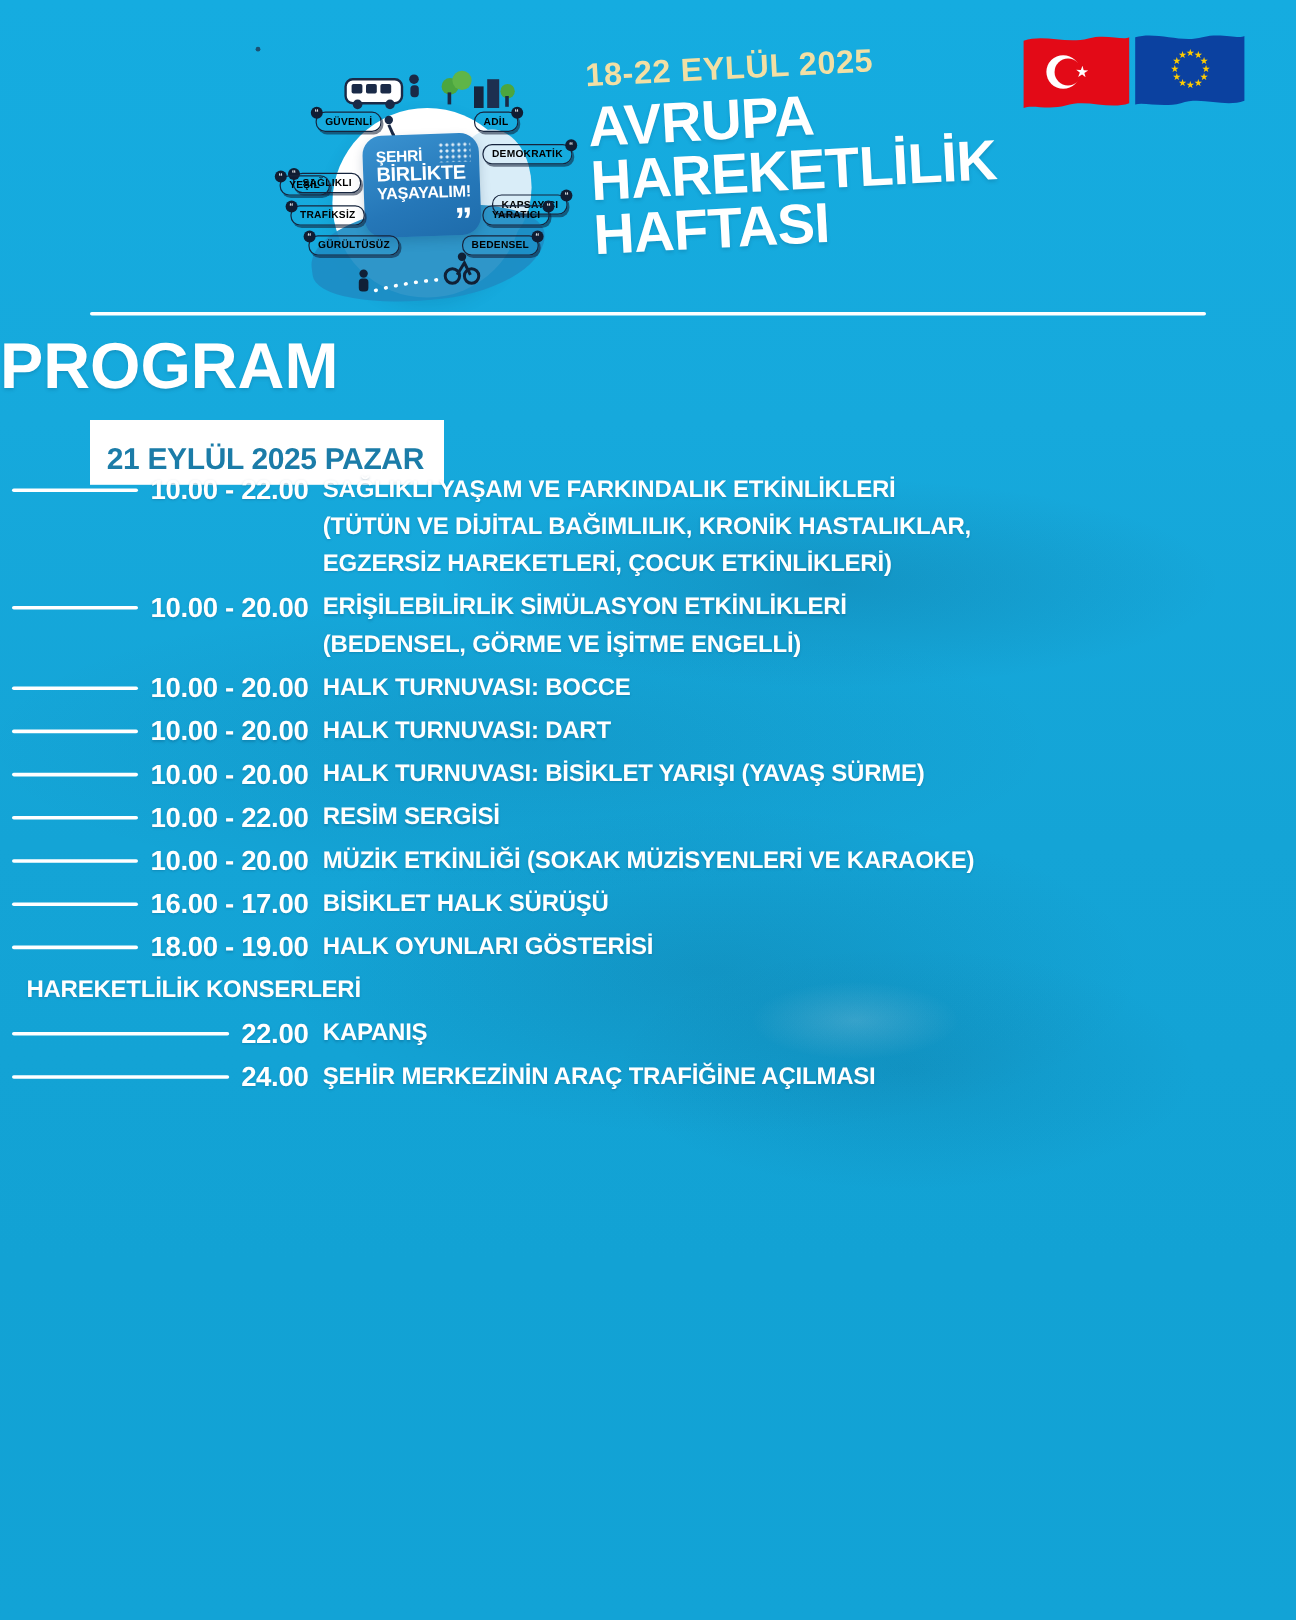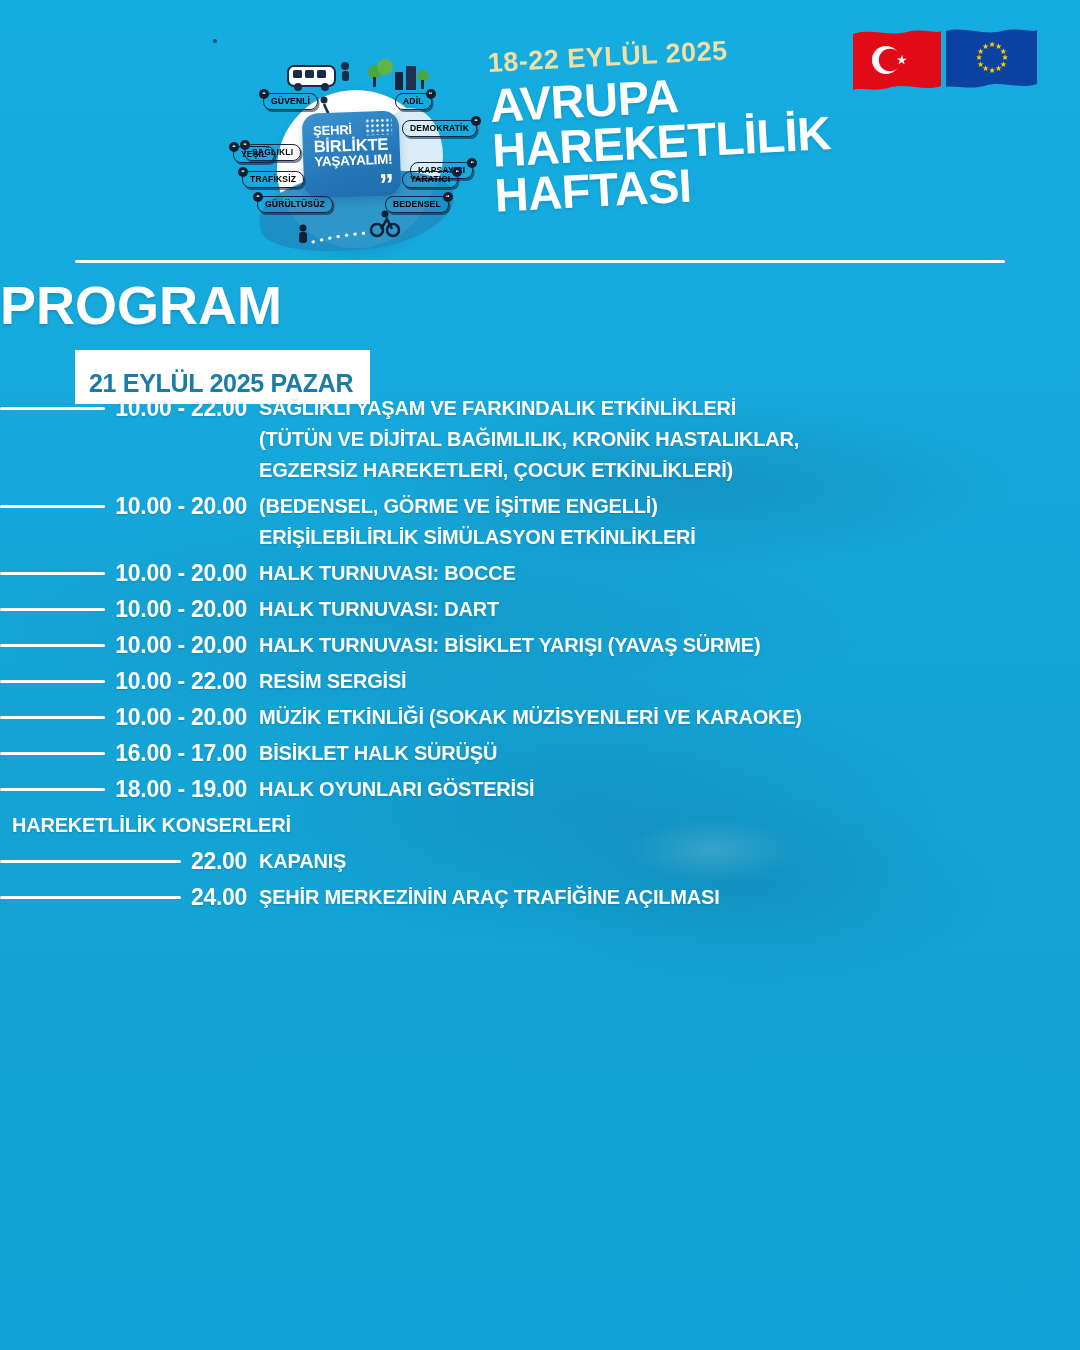--- a/index.html
+++ b/index.html
@@ -62,21 +62,21 @@
   .flags{position:absolute;left:850px;top:24px;display:flex;}
   .flag{display:block;}
 
   
   .divider{position:absolute;left:75px;top:260px;width:930px;height:3px;background:#fff;border-radius:2px;}
   .program-title{position:absolute;left:0;top:274px;width:100%;text-align:left;color:#fff;
     font-size:54px;font-weight:900;letter-spacing:0;text-shadow:0 2px 3px rgba(0,60,95,.2);}
   .day-chip{position:absolute;left:75px;top:350px;background:#fff;padding:19px 17px 6px 14px;}
   .day-chip span{color:#1b7ca8;font-size:25px;font-weight:800;letter-spacing:-.3px;}
 
-  .schedule{position:absolute;left:0;top:393px;width:1010px;}
+  .schedule{position:absolute;left:10px;top:393px;width:1010px;}
   .sch-row{display:flex;align-items:flex-start;margin-bottom:5px;}
   .sch-lead{flex:0 0 247px;display:flex;align-items:center;height:31px;}
   .sch-dash{flex:1;height:3px;background:#fff;margin-right:10px;border-radius:2px;}
   .sch-time{font-weight:800;font-size:23px;color:#fff;white-space:nowrap;letter-spacing:-.3px;
     text-shadow:0 1px 2px rgba(0,60,95,.25);}
   .sch-titles{margin-left:12px;font-weight:800;font-size:20px;line-height:31px;color:#fff;
     letter-spacing:-.2px;text-shadow:0 1px 2px rgba(0,60,95,.25);}
 </style>
 </head>
 <body>
@@ -235,22 +235,22 @@
           <div class="evt-line">(TÜTÜN VE DİJİTAL BAĞIMLILIK, KRONİK HASTALIKLAR,</div>
           <div class="evt-line">EGZERSİZ HAREKETLERİ, ÇOCUK ETKİNLİKLERİ)</div>
         </div>
   </div>
       <div class="sch-row">
     <div class="sch-lead">
       <span class="sch-dash"></span>
       <span class="sch-time">10.00 - 20.00</span>
     </div>
     <div class="sch-titles">
+          <div class="evt-line">ERİŞİLEBİLİRLİK SİMÜLASYON ETKİNLİKLERİ</div>
           <div class="evt-line">(BEDENSEL, GÖRME VE İŞİTME ENGELLİ)</div>
-          <div class="evt-line">ERİŞİLEBİLİRLİK SİMÜLASYON ETKİNLİKLERİ</div>
         </div>
   </div>
       <div class="sch-row">
     <div class="sch-lead">
       <span class="sch-dash"></span>
       <span class="sch-time">10.00 - 20.00</span>
     </div>
     <div class="sch-titles">
           <div class="evt-line">HALK TURNUVASI: BOCCE</div>
         </div>

